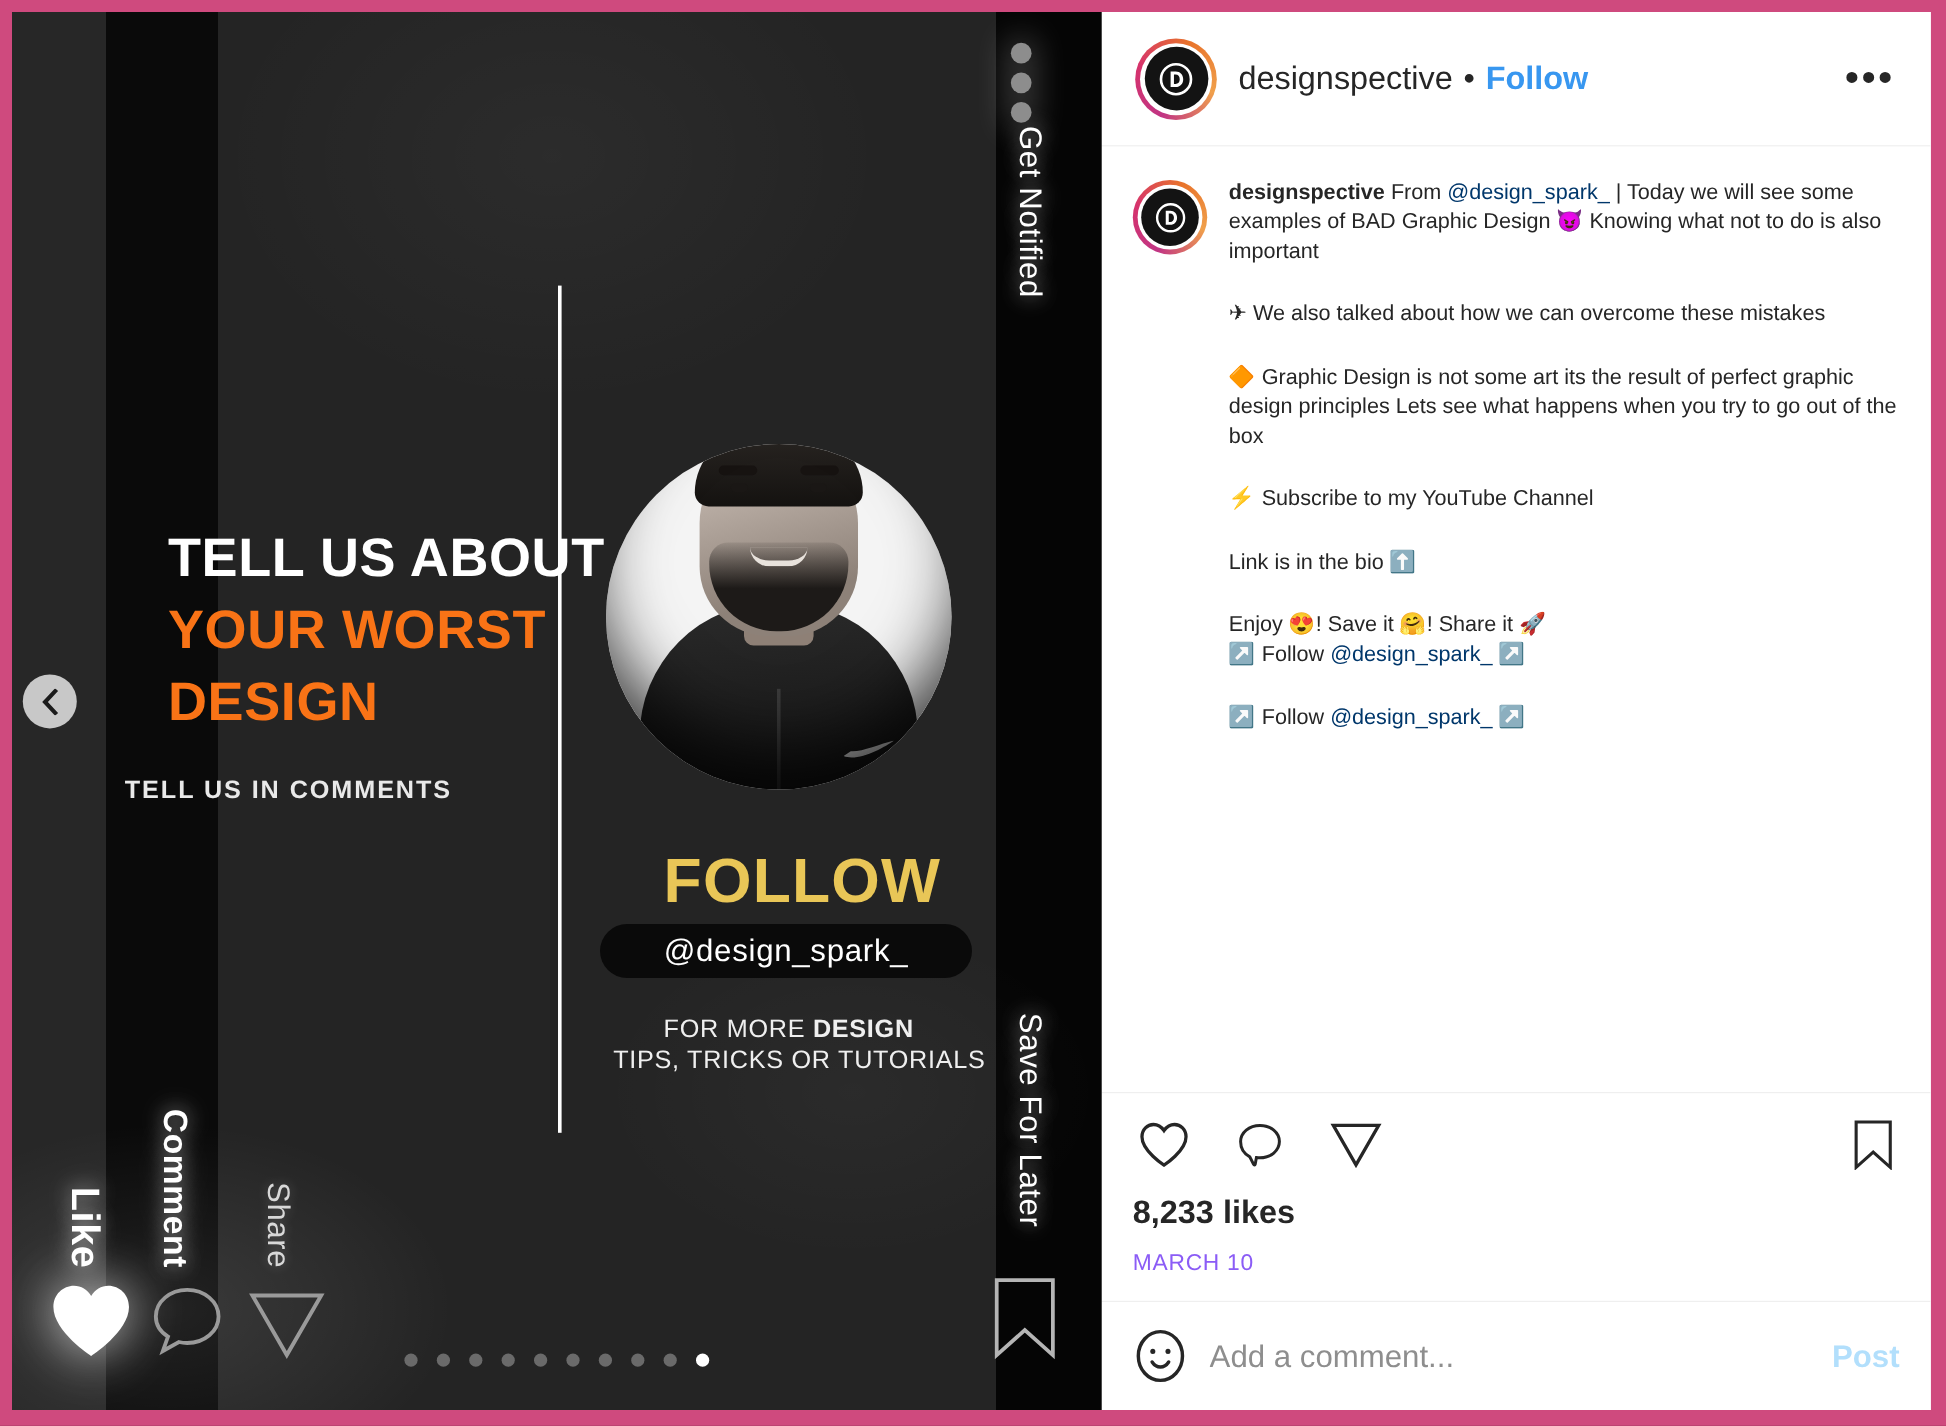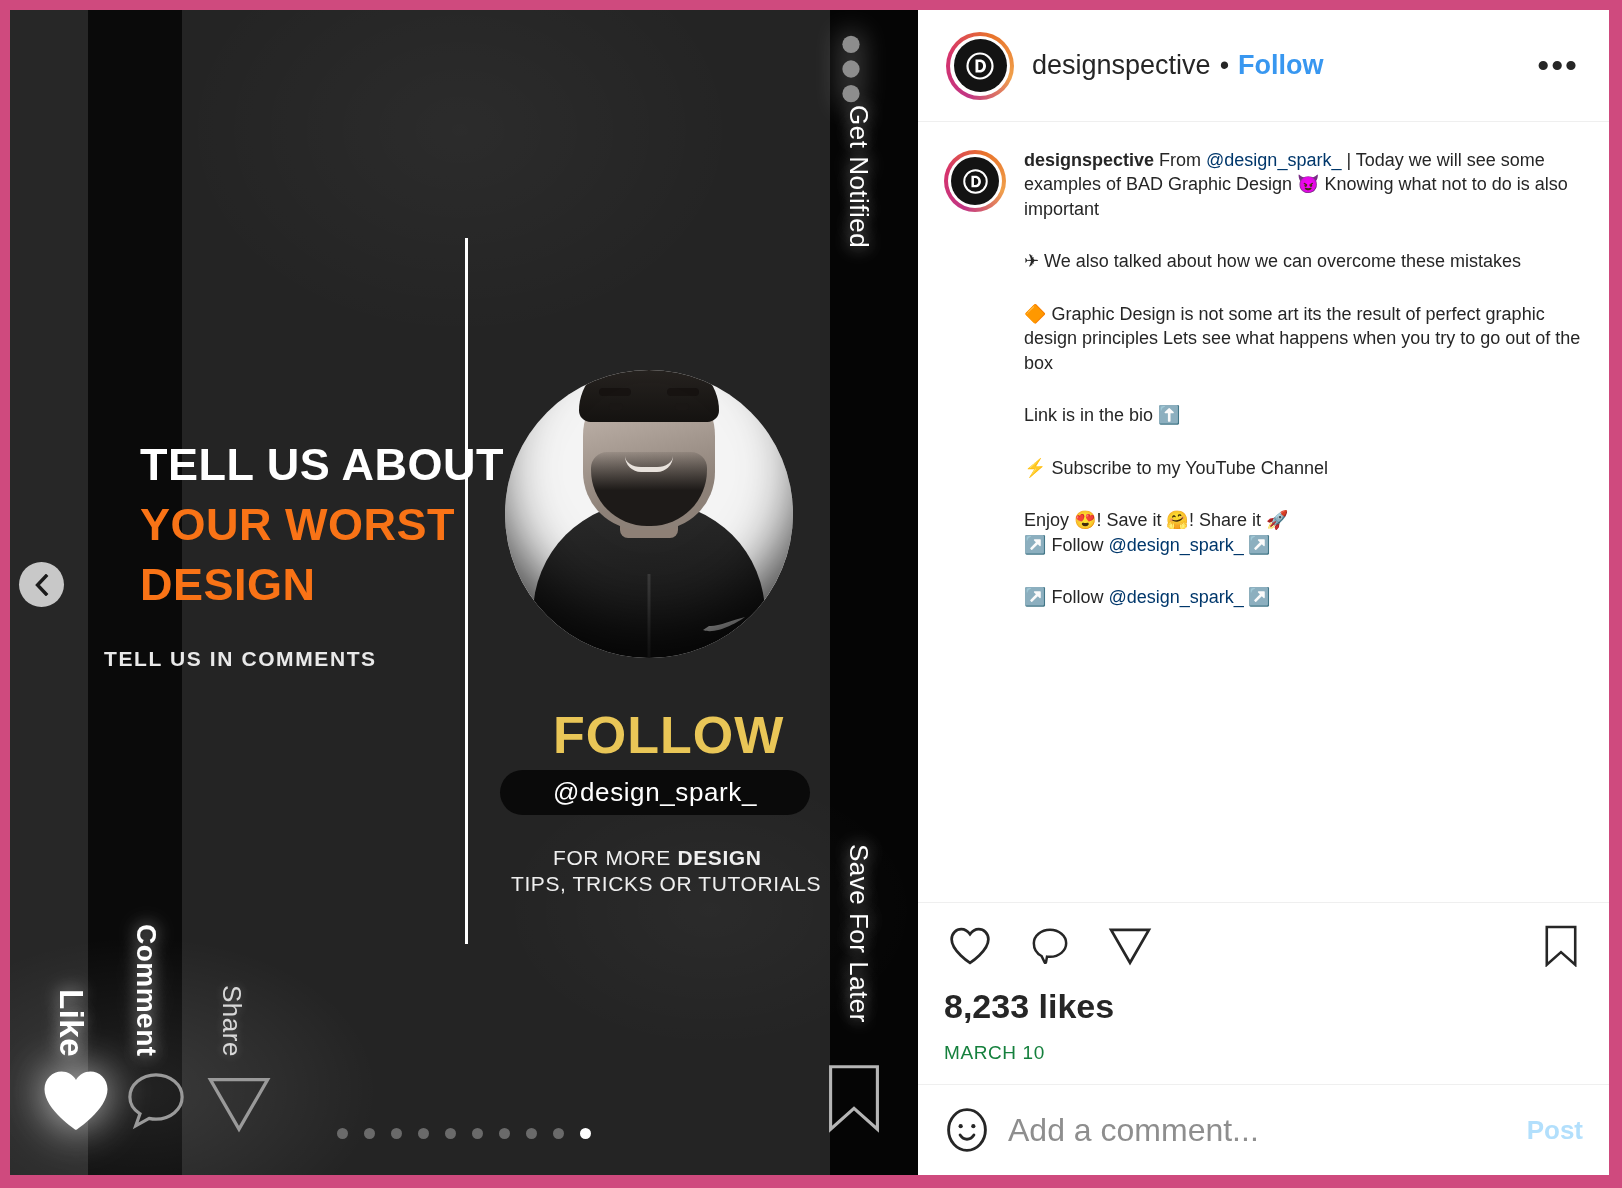--- a/index.html
+++ b/index.html
@@ -219,32 +219,32 @@
   .cap-p:last-child { margin-bottom: 0; }
 
   .actions {
     border-top: 1px solid #efefef;
     padding: 18px 26px 0 26px;
     flex: 0 0 auto;
   }
   .action-row { display: flex; align-items: center; gap: 28px; }
   .action-btn { cursor:pointer; background:none; border:none; padding: 4px; display:flex;}
   .action-spacer { margin-left: auto; }
-  .likes { font-size: 34px; font-weight: 700; color:#262626; margin-top: 16px;}
-  .date  { font-size: 19px; color:#15803d; letter-spacing: .6px; margin: 16px 0 20px 0;}
+  .likes { font-size: 27px; font-weight: 700; color:#262626; margin-top: 16px;}
+  .date  { font-size: 19px; color:#8b5cf6; letter-spacing: .6px; margin: 16px 0 20px 0;}
 
   .comment-bar {
     border-top: 1px solid #efefef;
     display: flex; align-items: center;
     padding: 22px 26px; gap: 18px;
     flex: 0 0 auto;
   }
   .comment-input {
     flex: 1 1 auto; border: none; outline: none;
-    font-size: 32px; color:#6d28d9;
+    font-size: 26px; color:#6d28d9;
     font-family: "Liberation Sans", sans-serif;
     background: transparent;
   }
   .comment-input::placeholder { color: #8e8e8e; }
   .post-btn {
     border:none; background:none; cursor:pointer;
     font-size: 26px; color: #b2dffc; font-weight: 600;
     font-family: "Liberation Sans", sans-serif;
   }
 </style>
@@ -366,22 +366,22 @@
                   <path d="M10.5 8.5h4.2c3.8 0 6.3 2.7 6.3 6.5s-2.5 6.5-6.3 6.5h-4.2V8.5zm2.8 2.6v7.8h1.3c2.2 0 3.5-1.5 3.5-3.9s-1.3-3.9-3.5-3.9h-1.3z" fill="#ffffff"></path>
                 </svg>
               </div>
             </div>
           </div>
         </div>
         <div class="cap-text" id="caption-text">
             <div class="cap-p"><b>designspective </b>From <span class="mention">@design_spark_</span> | Today we will see some examples of BAD Graphic Design 😈 Knowing what not to do is also important</div>
             <div class="cap-p">✈ We also talked about how we can overcome these mistakes</div>
             <div class="cap-p">🔶 Graphic Design is not some art its the result of perfect graphic design principles Lets see what happens when you try to go out of the box</div>
+            <div class="cap-p">⚡ Subscribe to my YouTube Channel</div>
             <div class="cap-p">Link is in the bio ⬆️</div>
-            <div class="cap-p">⚡ Subscribe to my YouTube Channel</div>
             <div class="cap-p">Enjoy 😍! Save it 🤗! Share it 🚀<br>↗️ Follow <span class="mention">@design_spark_</span> ↗️</div>
             <div class="cap-p">↗️ Follow <span class="mention">@design_spark_</span> ↗️</div>
           </div>
       </div>
 
       <div class="actions">
         <div class="action-row">
           <button class="action-btn">
             <svg width="44" height="40" viewBox="0 0 24 22">
               <path d="M12 20.3C12 20.3 1.9 13.8 1.9 7.3 1.9 4 4.4 1.7 7.2 1.7c1.9 0 3.6 1.1 4.8 2.8 1.2-1.7 2.9-2.8 4.8-2.8 2.8 0 5.3 2.3 5.3 5.6 0 6.5-10.1 13-10.1 13z" fill="none" stroke="#262626" stroke-width="1.5"></path>

